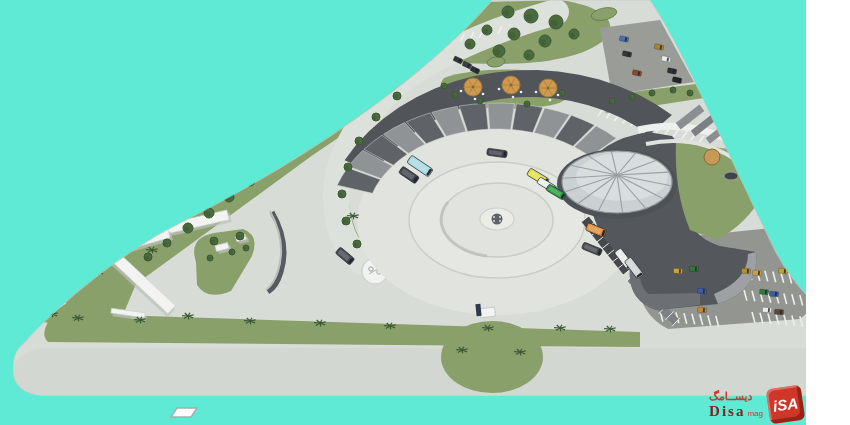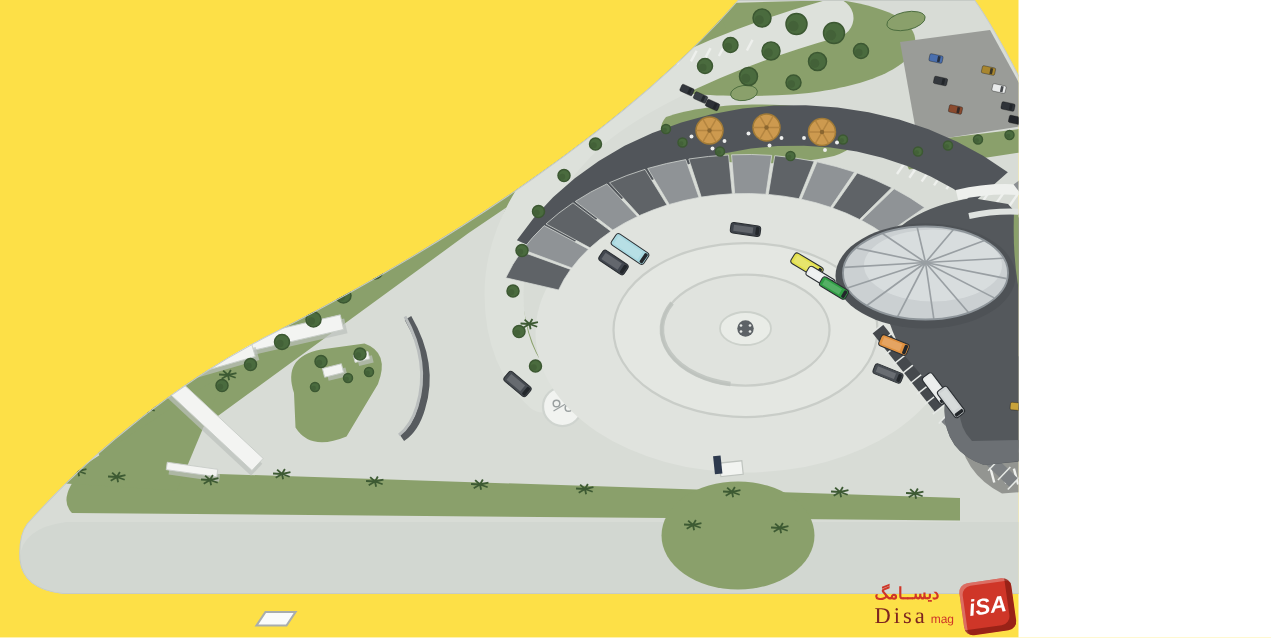--- a/index.html
+++ b/index.html
@@ -1,25 +1,25 @@
 <!DOCTYPE html>
 <html style="--pavement: #d8dcd6; --pavement_light: #e0e3de; --ring_fill: #e4e7e2; --ring_line: #c9cdc8; --road_band: #d2d7d1; --road_light: #dde1db; --grass: #8aa06b; --tree: #4a6b3e; --tree_dark: #3c5832; --palm: #3d5a33; --asphalt: #9a9c98; --asphalt2: #939591; --roof_dark: #54585c; --roof_mid: #6c7074; --roof_light: #9da1a4; --panel_light: #8f9396; --panel_dark: #5f6367; --band: #51555a; --dome: #cbd0d2; --dome_hi: #dbdfe0; --dome_rib: #999fa3; --dome_edge: #8e959a; --white_struct: #f3f4f2; --struct_shadow: #bcc1bc; --wall: #575b5f; --curb: #c6cbc6; --line_white: #eef0ed; --logo_red: #cf3628; --logo_maroon: #7d2420;"><head>
 <meta charset="utf-8">
 <style>
   html,body{margin:0;padding:0;background:#ffffff;}
-  .stage{position:relative;width:679px;height:425px;background:#fde047;overflow:hidden;
+  .stage{position:relative;width:806px;height:425px;background:#5eead4;overflow:hidden;
          font-family:"Liberation Sans",sans-serif;}
   .stage svg{position:absolute;left:0;top:0;}
   
   .wm{position:absolute;right:3px;bottom:3px;display:flex;align-items:center;gap:5px;}
   .wm-text{display:flex;flex-direction:column;align-items:flex-start;line-height:1;}
   .wm-arabic{color:var(--logo_red,#cf3628);font-size:11px;font-weight:bold;letter-spacing:1px;}
   .wm-latin{display:flex;align-items:baseline;margin-top:2px;}
   .wm-name{color:var(--logo_maroon,#7d2420);font-family:"Liberation Serif",serif;
-           font-size:15px;font-weight:normal;letter-spacing:2px;}
+           font-size:15px;font-weight:bold;letter-spacing:2px;}
   .wm-mag{color:var(--logo_red,#cf3628);font-size:8px;margin-left:2px;font-weight:normal;}
   .wm-cube{width:35px;height:35px;background:var(--logo_red,#cf3628);transform:rotate(-8deg);
            border-radius:6px;color:#ffffff;font-weight:bold;font-style:italic;display:flex;
            align-items:center;justify-content:center;font-size:15px;
            box-shadow:inset -4px -4px 0 rgba(110,18,10,.55), inset 2px 2px 0 rgba(255,255,255,.28);}
 </style>
 </head>
 <body>
 
 <div class="stage">

